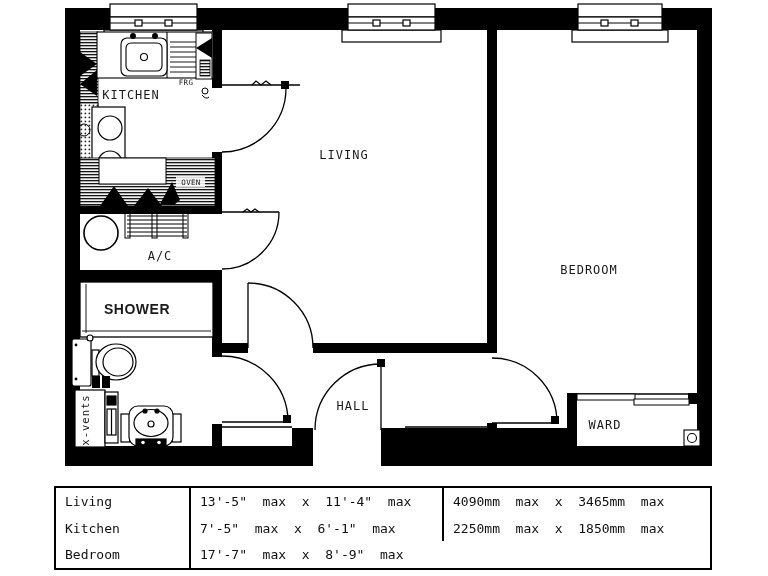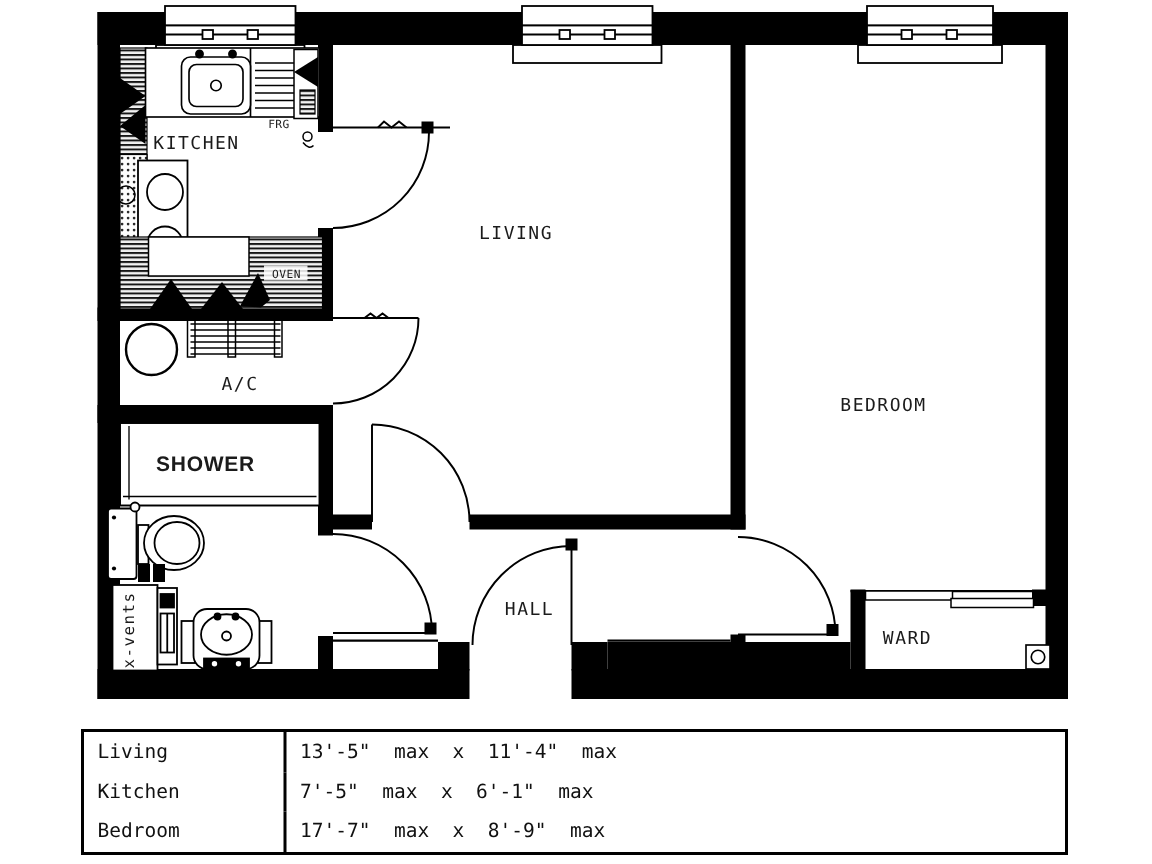--- a/index.html
+++ b/index.html
@@ -245,24 +245,26 @@
     <text class="room" x="353" y="410" text-anchor="middle">HALL</text>
     <text class="room" x="160" y="260" text-anchor="middle">A/C</text>
     <text class="room" x="605" y="429" text-anchor="middle">WARD</text>
     <text class="bold" x="137" y="314" text-anchor="middle">SHOWER</text>
   </svg>
 
   <div class="dims-table">
     <div class="dims-row">
       <div class="dims-cell col-room">Living</div>
       <div class="dims-cell col-imperial">13'-5"  max  x  11'-4"  max</div>
+      <div class="dims-cell col-metric">4090mm  max  x  3465mm  max</div>
     </div>
     <div class="dims-row">
       <div class="dims-cell col-room">Kitchen</div>
       <div class="dims-cell col-imperial">7'-5"  max  x  6'-1"  max</div>
+      <div class="dims-cell col-metric">2250mm  max  x  1850mm  max</div>
     </div>
     <div class="dims-row">
       <div class="dims-cell col-room">Bedroom</div>
       <div class="dims-cell col-imperial">17'-7"  max  x  8'-9"  max</div>
     </div>
   </div>
 
 </div>
 
 </body></html>

